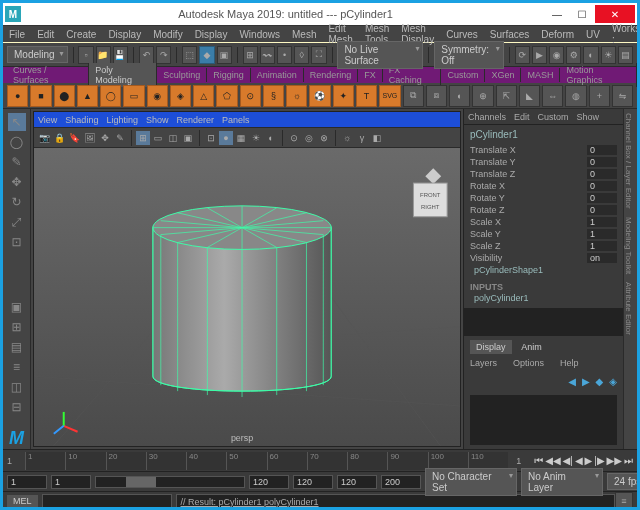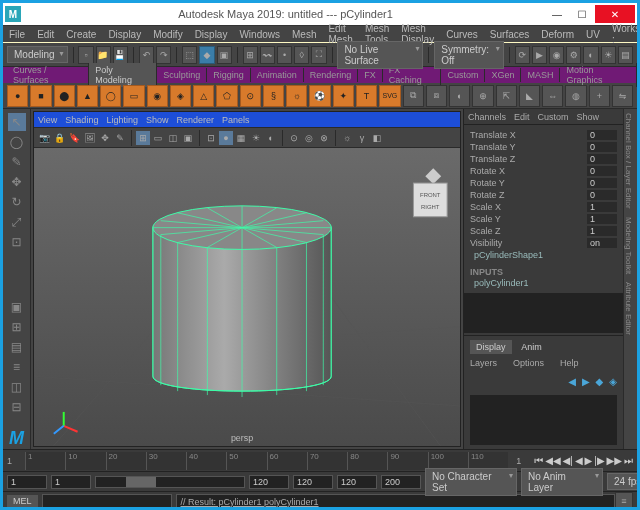--- a/index.html
+++ b/index.html
@@ -312,20 +312,21 @@
   </div>
 
   <div class="channel-box">
     <div class="cb-tabs">
       <span>Channels</span>
       <span>Edit</span>
       <span>Custom</span>
       <span>Show</span>
     </div>
     <div class="cb-body">
+      <div class="cb-title">pCylinder1</div>
       <div id="attr-list">
           <div class="attr-row">
             <span>Translate X</span>
             <span class="val">0</span>
           </div>
           <div class="attr-row">
             <span>Translate Y</span>
             <span class="val">0</span>
           </div>
           <div class="attr-row">

